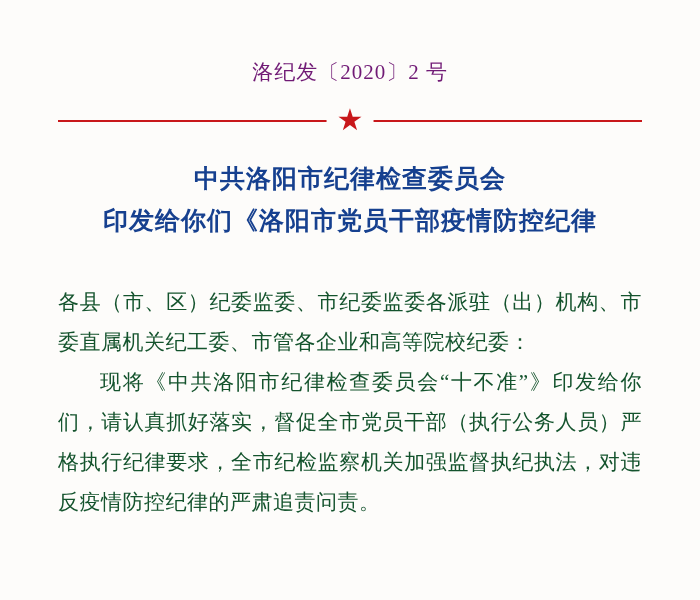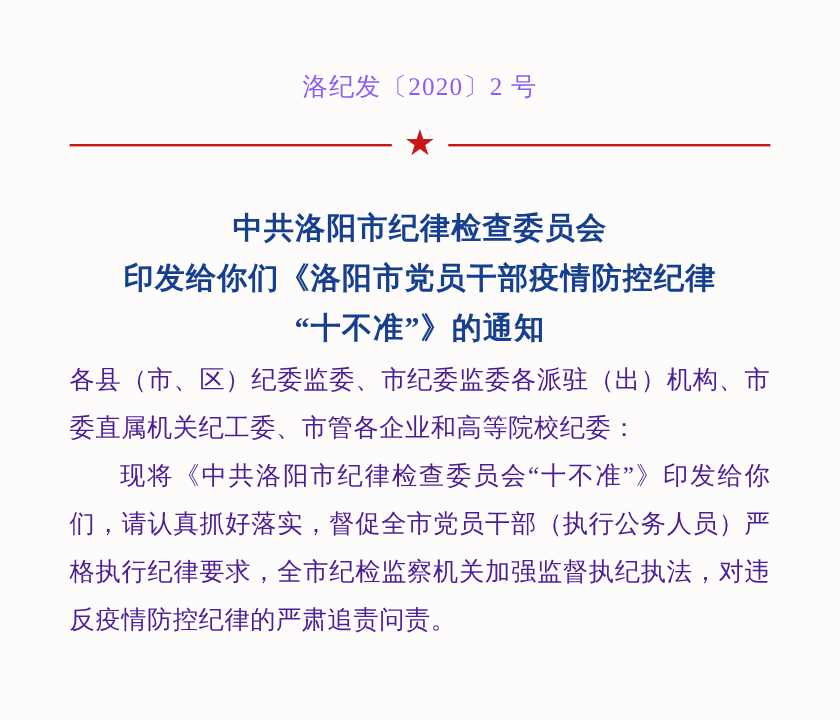--- a/index.html
+++ b/index.html
@@ -20,21 +20,21 @@
     height: 600px;
     box-sizing: border-box;
     padding: 0 58px;
     background: #fdfcfa;
   }
   
   .doc-number {
     text-align: center;
     font-size: 21px;
     letter-spacing: 1px;
-    color: #8b5cf6;
+    color: #701a75;
     padding-top: 58px;
     font-family: "Liberation Serif", "DejaVu Serif", serif;
   }
   
   .red-rule-wrap {
     position: relative;
     margin-top: 22px;
     height: 26px;
   }
   .red-rule {
@@ -52,38 +52,39 @@
     transform: translateX(-50%);
     color: #c8171a;
     font-size: 30px;
     line-height: 24px;
     background: #fdfcfa;
     padding: 0 10px;
     z-index: 2;
   }
   
   .title-block {
-    margin-top: 36px;
+    margin-top: 24px;
     text-align: center;
     color: #16408f;
     font-weight: bold;
     font-size: 25px;
     line-height: 42px;
     letter-spacing: 1px;
     font-family: "Liberation Serif", "DejaVu Serif", serif;
   }
   .title-line {
     display: block;
     white-space: nowrap;
   }
   
   .body-block {
+    margin-top: 40px;
     font-size: 21px;
     line-height: 40px;
-    color: #4c1d95;
+    color: #14532d;
     text-align: justify;
     letter-spacing: 0.5px;
   }
   .body-para {
     margin: 0;
     text-align: justify;
     text-justify: inter-ideograph;
   }
   .body-para.indent {
     text-indent: 42px;
@@ -97,21 +98,20 @@
   <div class="doc-number">洛纪发〔2020〕2 号</div>
 
   <div class="red-rule-wrap">
     <div class="red-rule"></div>
     <div class="red-star">★</div>
   </div>
 
   <div class="title-block">
     <span class="title-line">中共洛阳市纪律检查委员会</span>
     <span class="title-line">印发给你们《洛阳市党员干部疫情防控纪律</span>
-    <span class="title-line">“十不准”》的通知</span>
   </div>
 
   <div class="body-block">
     <p class="body-para">各县（市、区）纪委监委、市纪委监委各派驻（出）机构、市委直属机关纪工委、市管各企业和高等院校纪委：</p>
     <p class="body-para indent">现将《中共洛阳市纪律检查委员会“十不准”》印发给你们，请认真抓好落实，督促全市党员干部（执行公务人员）严格执行纪律要求，全市纪检监察机关加强监督执纪执法，对违反疫情防控纪律的严肃追责问责。</p>
   </div>
 
 </div>
 
 </body></html>

